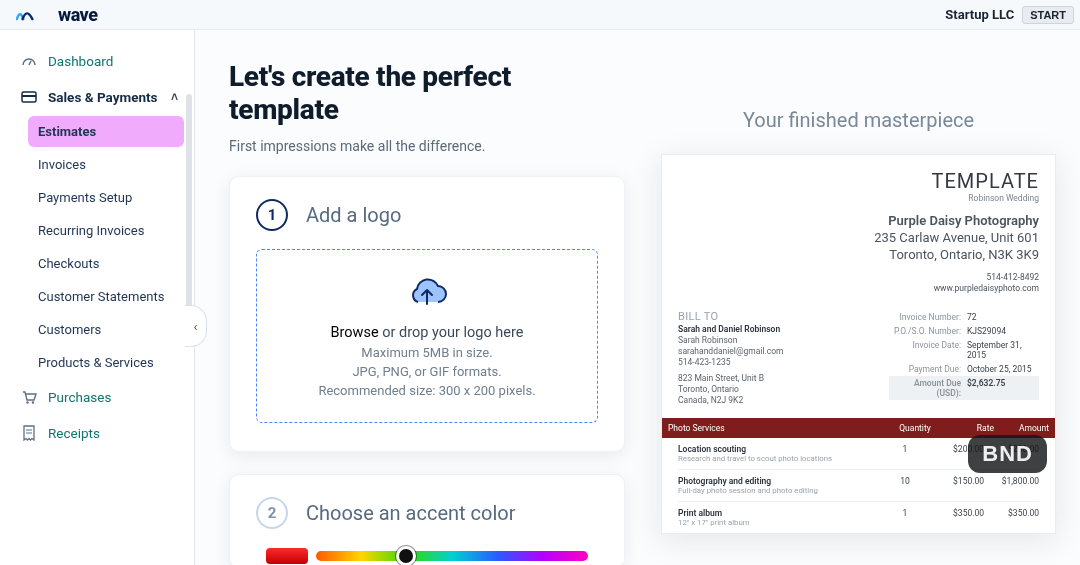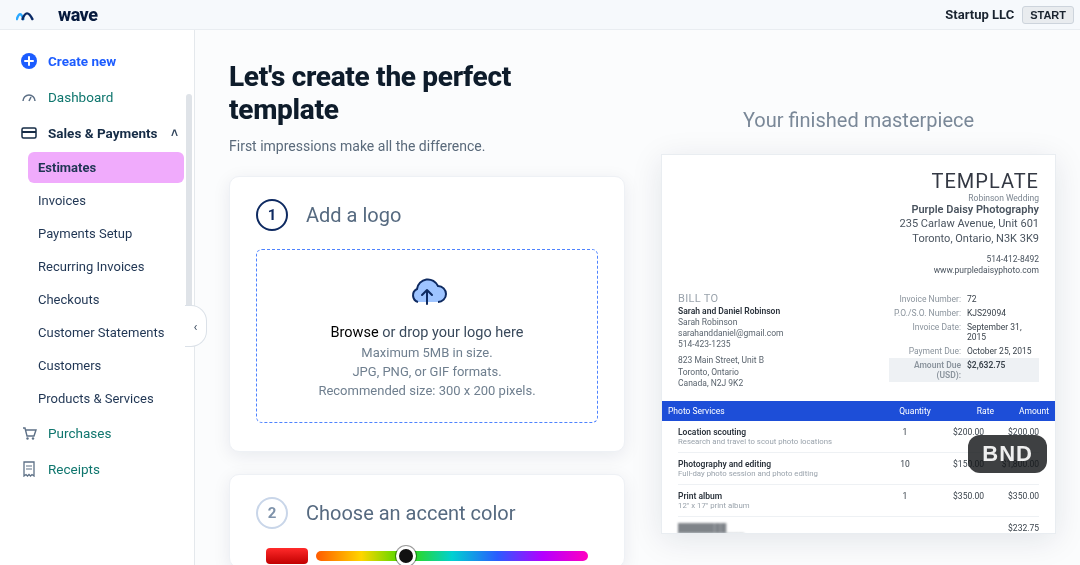--- a/index.html
+++ b/index.html
@@ -106,32 +106,32 @@
   .preview-doc {
     margin-top: 22px; background: #fff; border: 1px solid #e9edf1;
     box-shadow: 0 6px 30px rgba(10, 30, 60, 0.1);
     font-size: 9px; color: #27303a; padding: 14px 16px 0; height: 380px;
     position: relative; overflow: hidden;
   }
   .doc-top { display: flex; align-items: flex-end; }
   .doc-right { margin-left: auto; text-align: right; }
   .doc-template { font-size: 20px; letter-spacing: 1px; color: #333843; font-weight: 400; }
   .doc-sub { font-size: 8.5px; color: #7b8590; }
-  .doc-vendor { text-align: right; font-size: 11px; color: #4a545f; line-height: 1.3; }
+  .doc-vendor { margin-top: 10px; text-align: right; font-size: 13px; color: #4a545f; line-height: 1.3; }
   .doc-contact { margin-top: 8px; text-align: right; font-size: 8.5px; color: #4a545f; line-height: 1.3; }
   .doc-mid { display: flex; margin-top: 16px; gap: 20px; }
   .billto { flex: 1; font-size: 8.5px; color: #5a646e; line-height: 1.3; }
   .billto .hdr { color: #9aa3ac; text-transform: uppercase; font-size: 11px; letter-spacing: 0.3px; }
   .meta-table { flex: 0 0 150px; font-size: 8.5px; }
   .meta-row { display: flex; padding: 2px 0; }
   .meta-label { flex: 1; text-align: right; color: #8b949d; padding-right: 6px; }
   .meta-val { flex: 0 0 72px; text-align: left; color: #3a434c; }
   .meta-row.highlight { background: #eef1f4; font-weight: 600; }
   .items-header {
-    display: flex; background: #1d4ed8; color: #fff; font-size: 8.5px;
+    display: flex; background: #7f1d1d; color: #fff; font-size: 8.5px;
     padding: 5px 6px; margin: 12px -16px 0;
   }
   .col-desc { flex: 1; }
   .col-qty { flex: 0 0 48px; text-align: center; }
   .col-rate { flex: 0 0 55px; text-align: right; }
   .col-amt { flex: 0 0 55px; text-align: right; }
   .item-row { display: flex; font-size: 8.5px; padding: 6px 0; border-bottom: 1px solid #eef1f4; }
   .item-name { font-weight: 600; color: #2b333c; }
   .item-sub { color: #9aa3ac; font-size: 7.8px; }
   .item-row .col-rate, .item-row .col-amt, .item-row .col-qty { color: #3a434c; align-self: flex-start; }
@@ -160,29 +160,20 @@
   <div class="topbar-right">
     <span class="company-name">Startup LLC</span>
     <button class="btn-start">START</button>
   </div>
 </div>
 
 <div class="layout">
 
   <nav class="sidebar">
     <div class="side-scrollbar"></div>
-    <div class="nav-item create">
-      <span class="nav-icon">
-        <svg width="18" height="18" viewBox="0 0 18 18">
-            <circle cx="9" cy="9" r="8" fill="#1c5cff"></circle>
-            <path d="M9 5v8M5 9h8" stroke="#fff" stroke-width="2" stroke-linecap="round"></path>
-          </svg>
-      </span>
-      <span>Create new</span>
-    </div>
 
     <div class="nav-item">
       <span class="nav-icon">
         <svg width="16" height="16" viewBox="0 0 16 16">
             <path d="M2 12a6 6 0 0 1 12 0" stroke="#5d7086" stroke-width="1.5" fill="none"></path>
             <path d="M8 12 L10 8" stroke="#5d7086" stroke-width="1.5"></path>
           </svg>
       </span>
       <span>Dashboard</span>
     </div>

